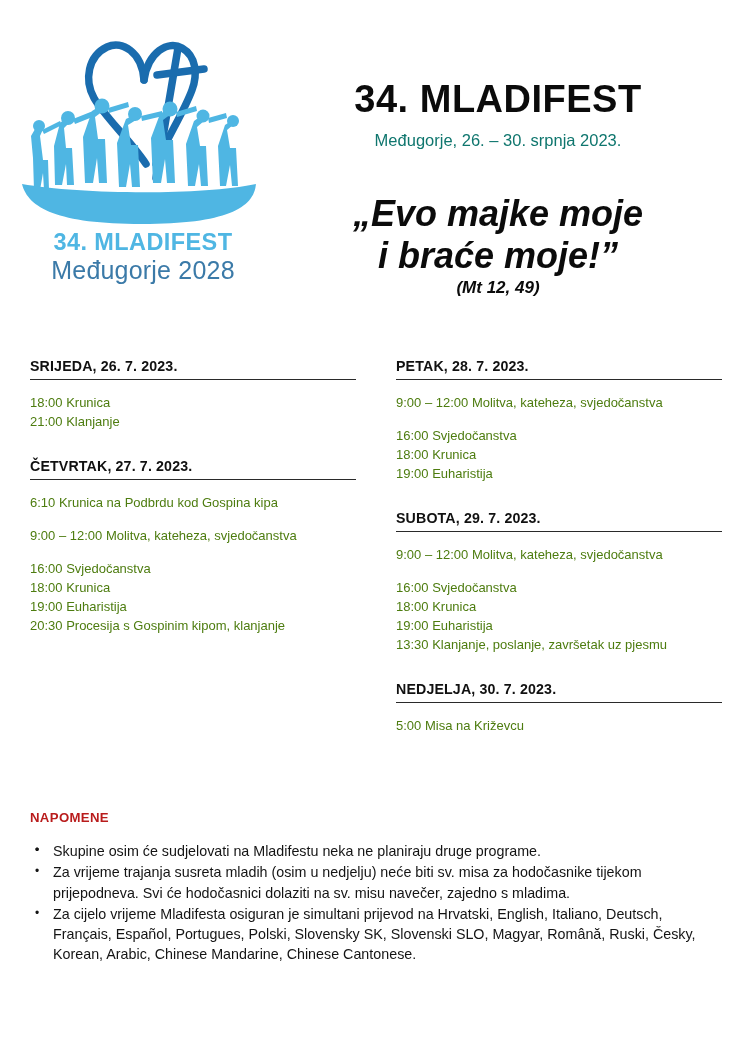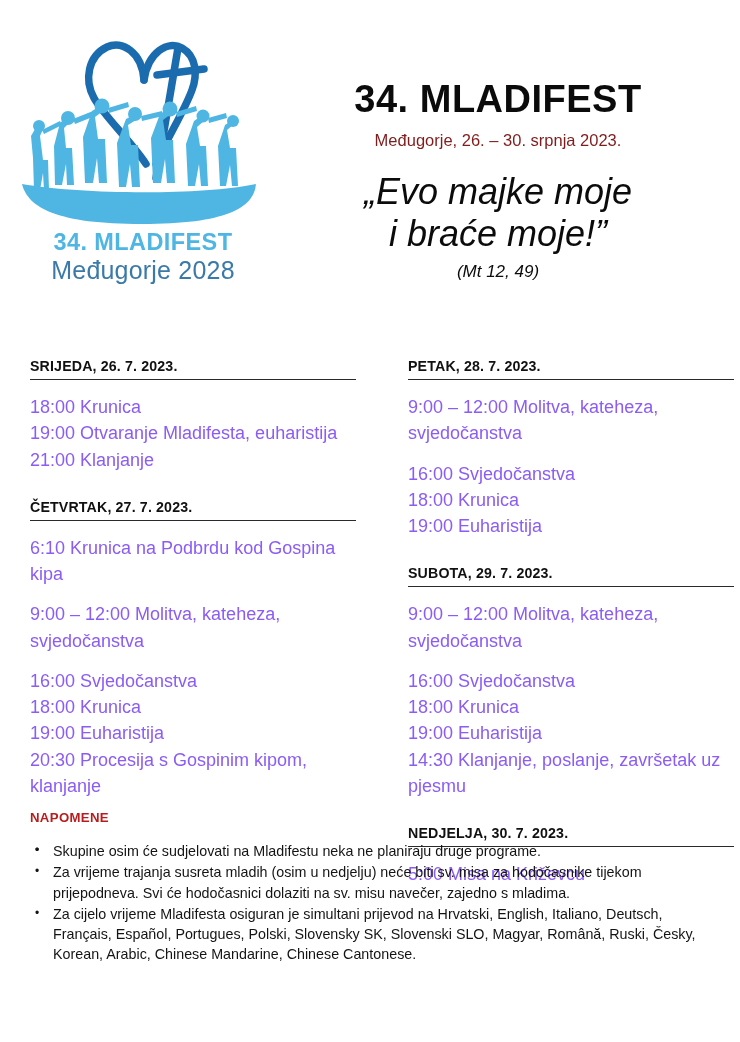--- a/index.html
+++ b/index.html
@@ -80,72 +80,71 @@
     font-weight: bold;
     letter-spacing: 0.5px;
     line-height: 1.05;
     color: #0b0b0b;
   }
   .fest-subtitle {
     margin-top: 11px;
     font-size: 16.5px;
     font-weight: normal;
     line-height: 1.2;
-    color: #7f1d1d;
+    color: #0f766e;
   }
   .fest-quote {
-    margin-top: 20px;
+    margin-top: 42px;
     font-size: 36px;
-    font-weight: normal;
+    font-weight: bold;
     font-style: italic;
     line-height: 1.18;
     color: #0b0b0b;
     white-space: pre-line;
   }
   .fest-ref {
-    margin-top: 6px;
     font-size: 17px;
-    font-weight: normal;
+    font-weight: bold;
     font-style: italic;
     color: #0b0b0b;
   }
 
   
   .schedule {
     position: absolute;
     top: 358px;
     left: 0;
     width: 740px;
     height: 420px;
   }
   .col {
     position: absolute;
     top: 0;
     width: 326px;
   }
   .col-left  { left: 30px; }
-  .col-right { left: 408px; }
+  .col-right { left: 396px; }
 
   .day { margin-bottom: 0; }
   .day-title {
     font-size: 14.2px;
     font-weight: bold;
     letter-spacing: 0.15px;
     color: #111111;
     padding-bottom: 5px;
     border-bottom: 1.4px solid #2a2a2a;
     white-space: nowrap;
   }
   .day-groups { margin-top: 14px; }
   .group { margin-bottom: 14px; }
   .group:last-child { margin-bottom: 0; }
   .entry {
-    font-size: 18px;
+    font-size: 13px;
     line-height: 1.46;
-    color: #8b5cf6;
+    color: #4d7c0f;
   }
 
   .gap-after-day   { height: 26px; }
 
   
   .notes {
     position: absolute;
     left: 30px;
     top: 810px;
     width: 688px;
@@ -245,21 +244,20 @@
 
 </div>
 
 <div class="schedule">
   <div class="col col-left">
       <div class="day">
         <div class="day-title">SRIJEDA, 26. 7. 2023.</div>
         <div class="day-groups">
           <div class="group">
             <div class="entry">18:00 Krunica</div>
-            <div class="entry">19:00 Otvaranje Mladifesta, euharistija</div>
             <div class="entry">21:00 Klanjanje</div>
           </div>
         </div>
       </div>
       <div class="gap-after-day"></div>
       <div class="day">
         <div class="day-title">ČETVRTAK, 27. 7. 2023.</div>
         <div class="day-groups">
           <div class="group">
             <div class="entry">6:10 Krunica na Podbrdu kod Gospina kipa</div>
@@ -294,21 +292,21 @@
       <div class="day">
         <div class="day-title">SUBOTA, 29. 7. 2023.</div>
         <div class="day-groups">
           <div class="group">
             <div class="entry">9:00 – 12:00 Molitva, kateheza, svjedočanstva</div>
           </div>
           <div class="group">
             <div class="entry">16:00 Svjedočanstva</div>
             <div class="entry">18:00 Krunica</div>
             <div class="entry">19:00 Euharistija</div>
-            <div class="entry">14:30 Klanjanje, poslanje, završetak uz pjesmu</div>
+            <div class="entry">13:30 Klanjanje, poslanje, završetak uz pjesmu</div>
           </div>
         </div>
       </div>
       <div class="gap-after-day"></div>
       <div class="day">
         <div class="day-title">NEDJELJA, 30. 7. 2023.</div>
         <div class="day-groups">
           <div class="group">
             <div class="entry">5:00 Misa na Križevcu</div>
           </div>

